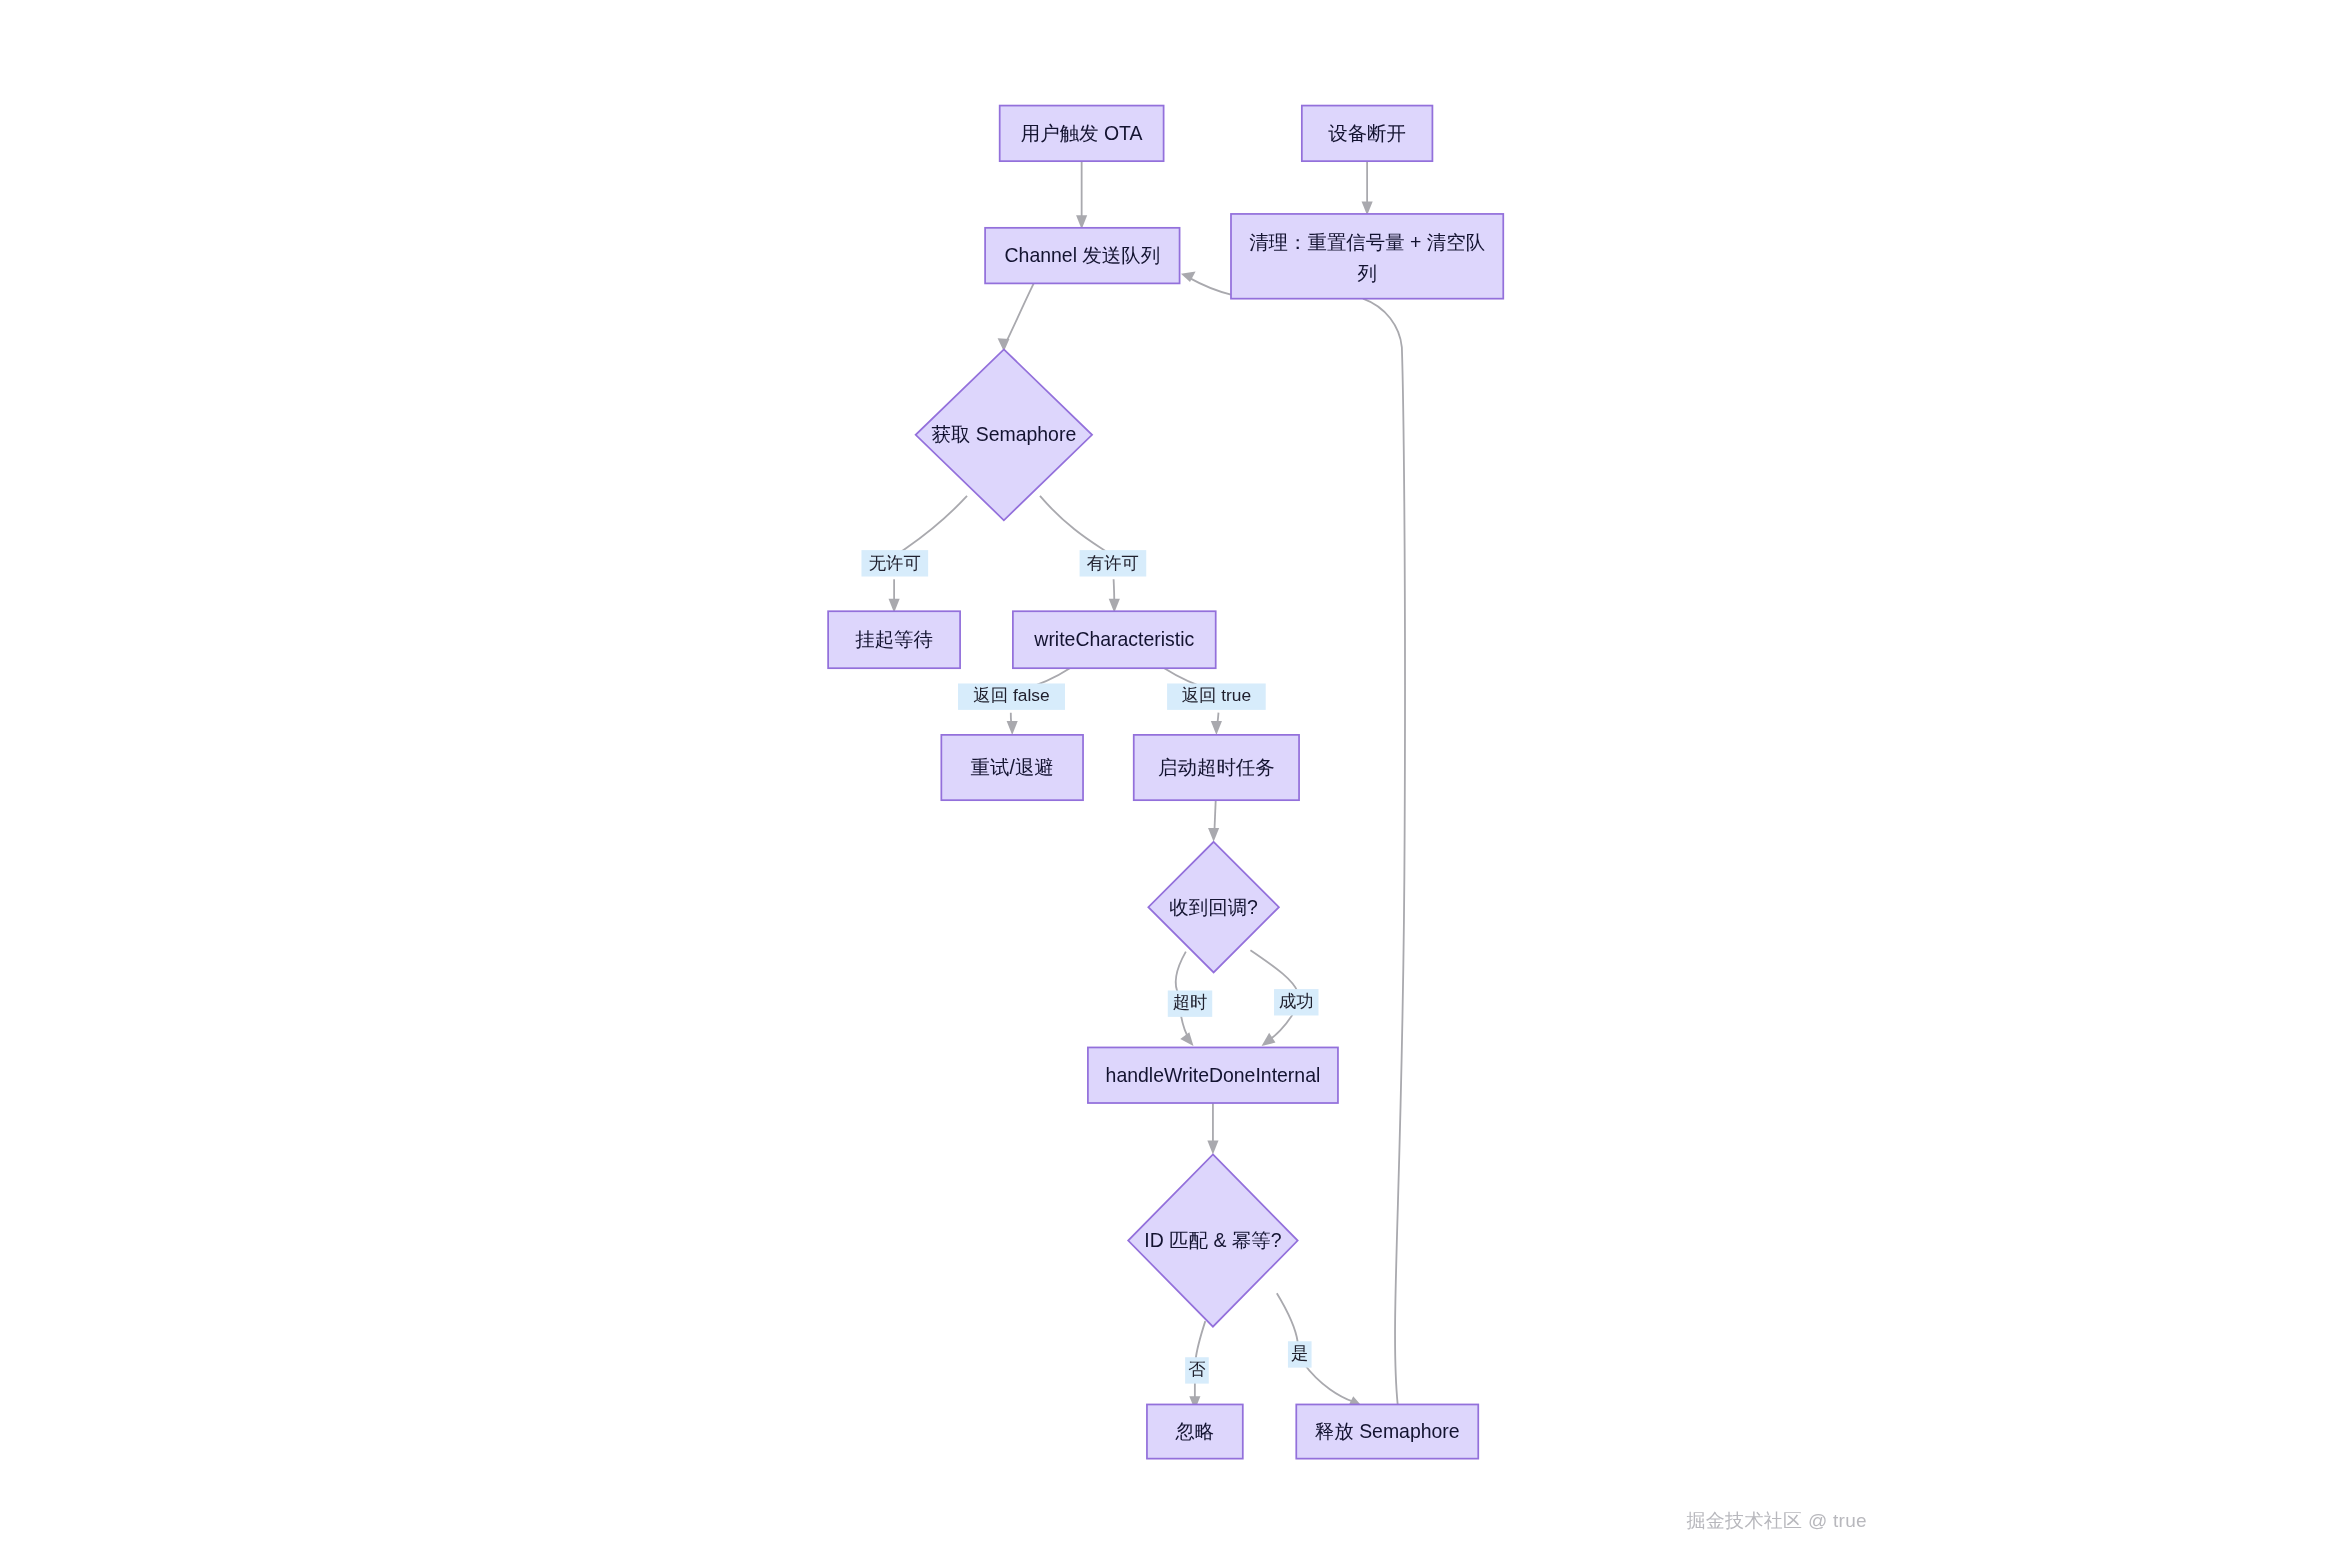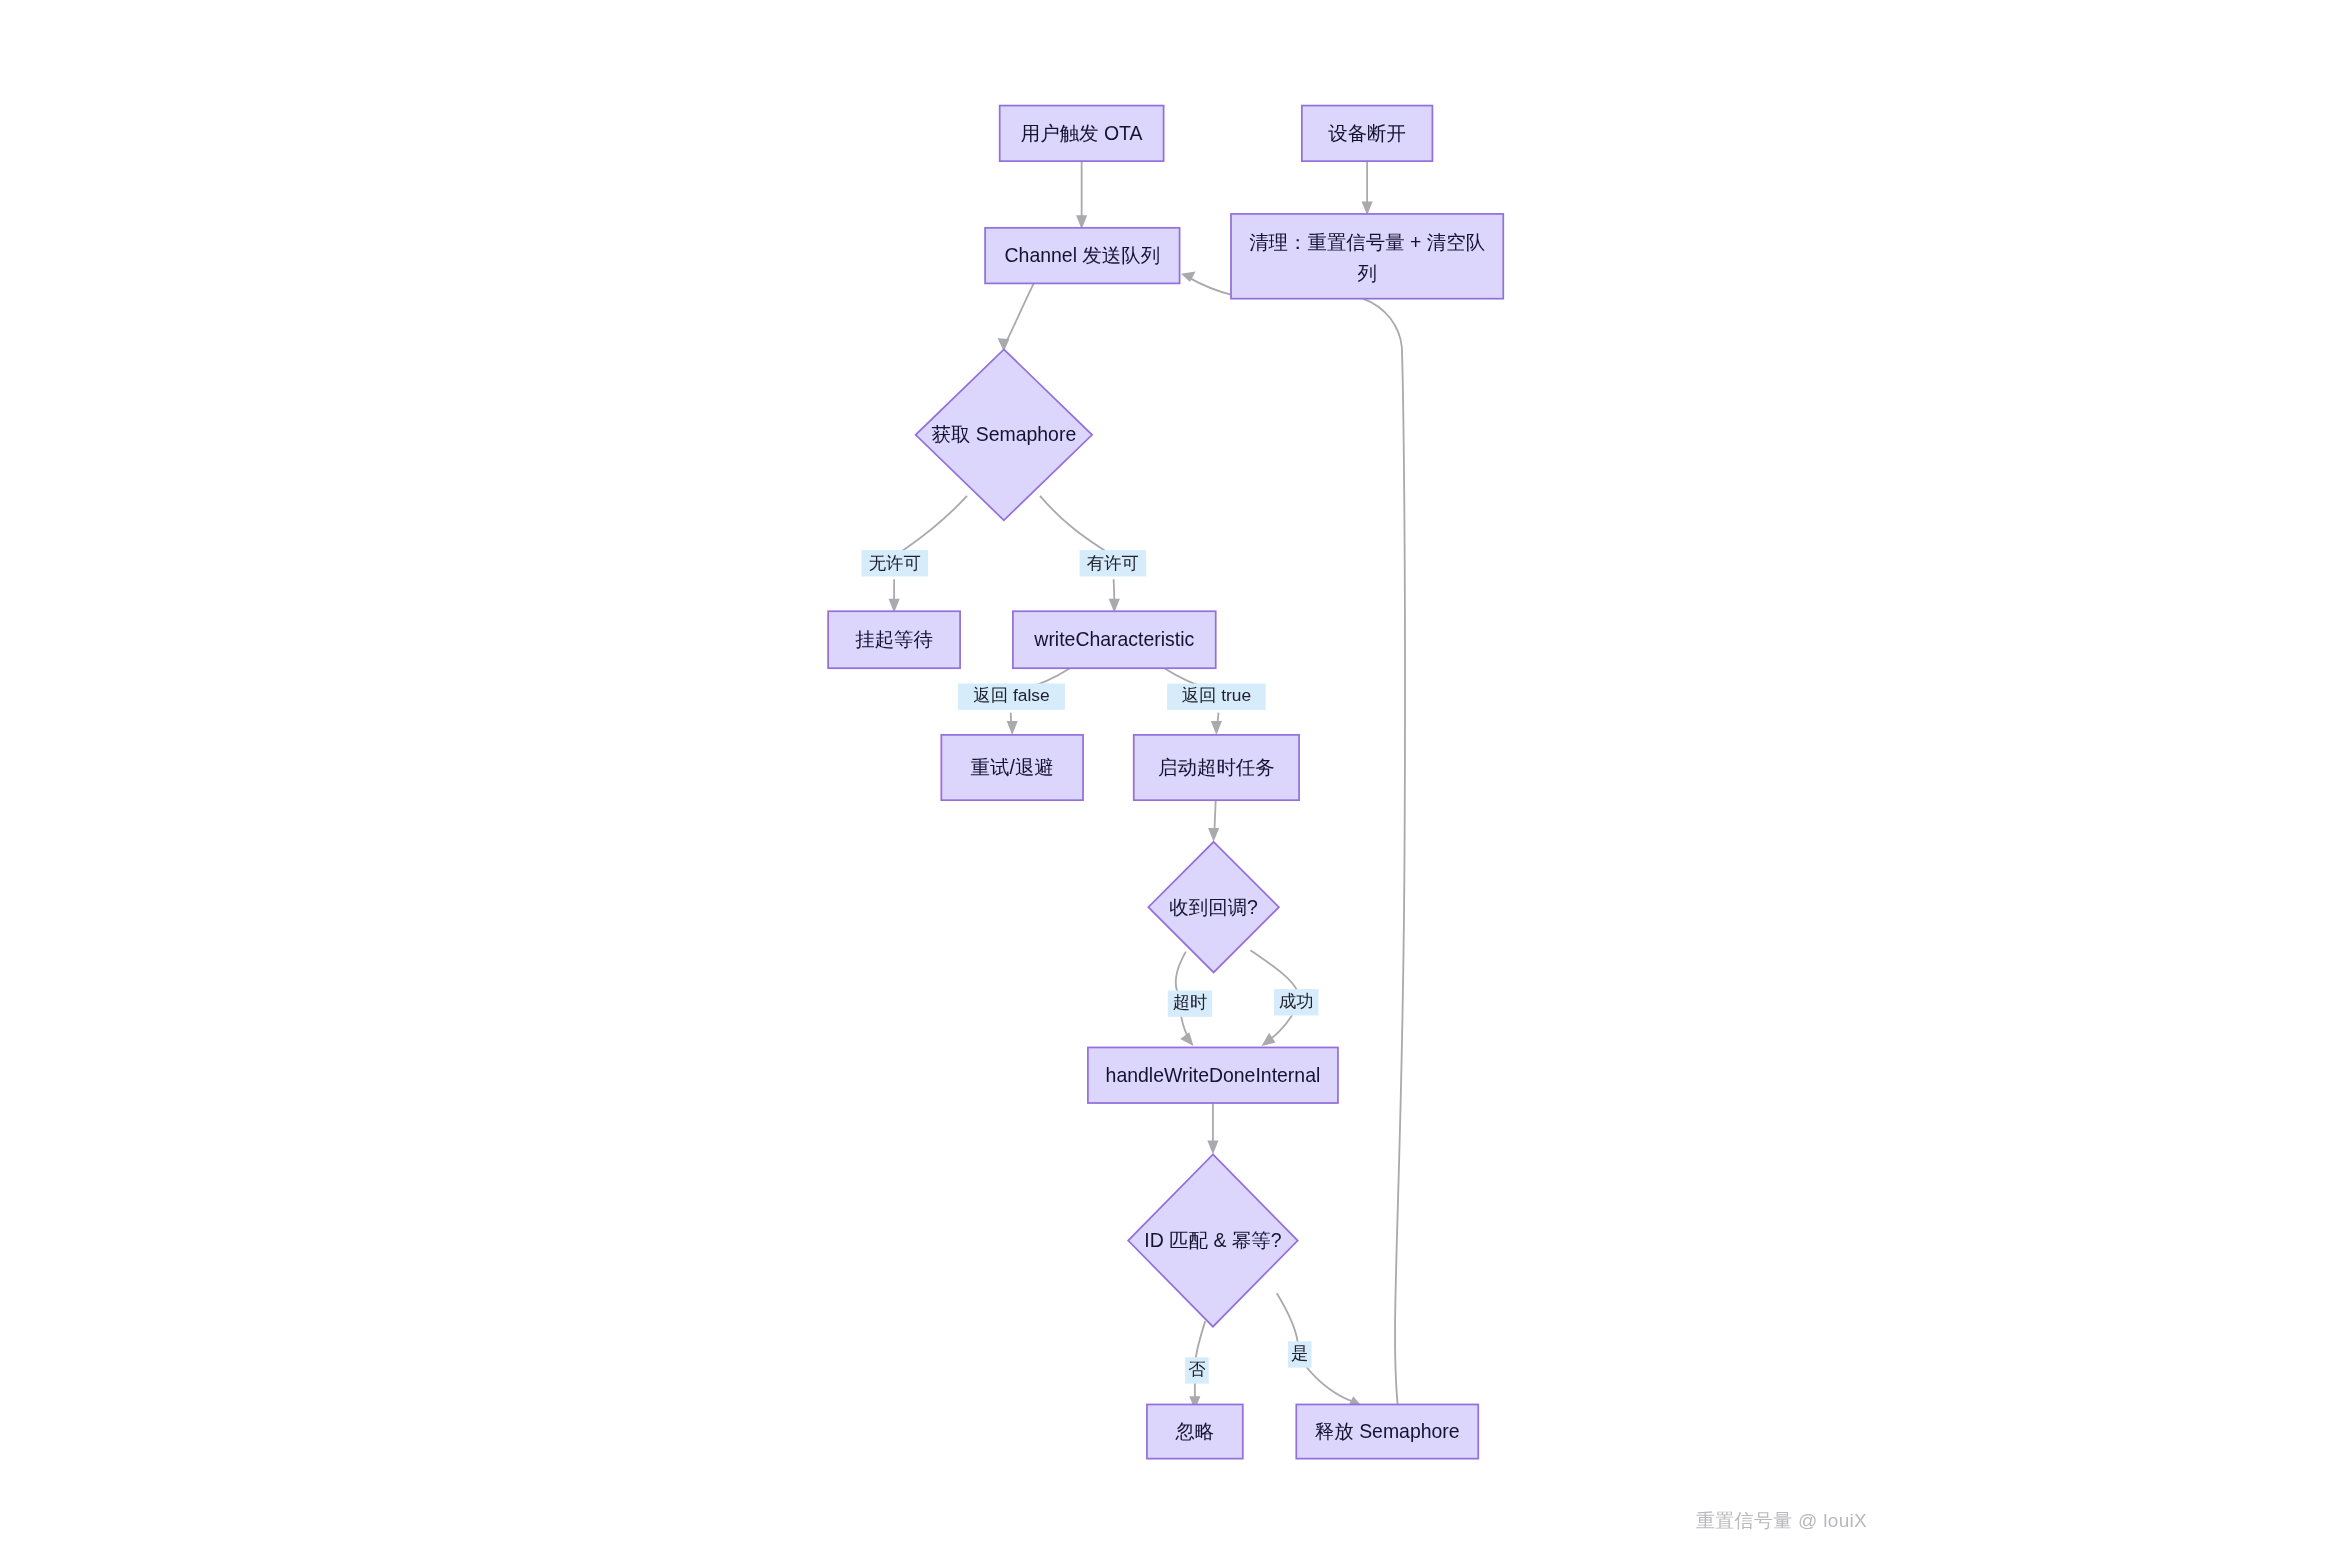--- a/index.html
+++ b/index.html
@@ -271,15 +271,15 @@
         <text class="edge-label-text" x="1723" y="1973">否</text>
       </g>
 
       <g>
         <rect class="edge-label-bg" x="1854" y="1931" width="34" height="38"></rect>
         <text class="edge-label-text" x="1871" y="1950">是</text>
       </g>
     </g>
   </svg>
 
-  <div class="watermark">重置信号量 @ louiX</div>
+  <div class="watermark">掘金技术社区 @ true</div>
 </div>
 
 
 </body></html>

